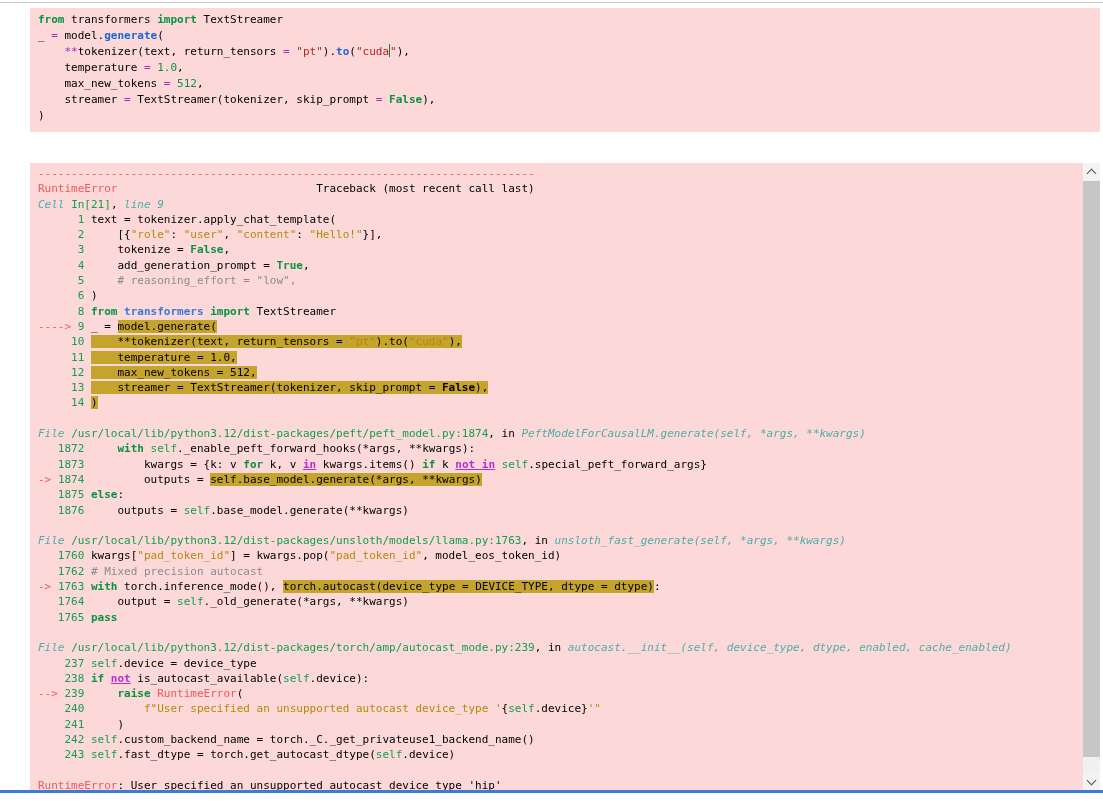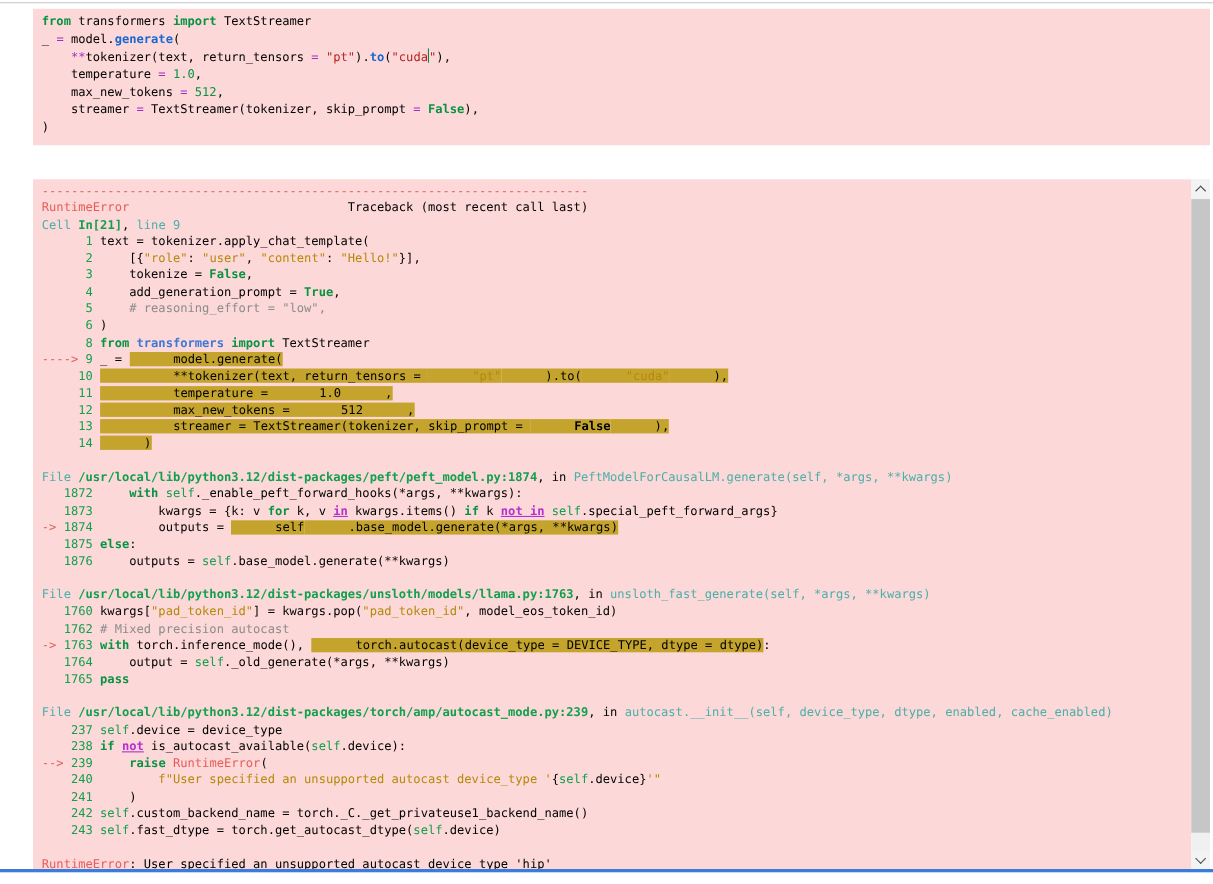--- a/index.html
+++ b/index.html
@@ -9,28 +9,28 @@
   .cell{position:absolute;background:#fcd8d8;}
   .editor-cell{left:30px;top:8px;width:1070px;height:124px;}
   .output-cell{left:30px;top:163px;width:1053px;height:627px;}
   pre{margin:0;padding:0;}
   .editor-pre{padding:4px 0 0 8px;font-size:11px;line-height:16px;color:#000;}
   .output-pre{padding:3px 0 0 8px;font-size:11px;line-height:15.3px;color:#000;}
   .ln{white-space:pre;}
   
   .s-d{color:#000;}
   .s-red{color:#e75c58;}
-  .s-cyan{color:#4bafa9;}
+  .s-cyan{color:#4bafa9;font-style:italic;}
   .s-grn{color:#11a04e;}
-  .s-grnb{color:#11a04e;font-weight:bold;}
+  .s-grnb{color:#11a04e;font-weight:normal;}
   .s-kw{color:#089343;font-weight:bold;}
   .s-mag{color:#b62fd0;font-weight:bold;text-decoration:underline;}
   .s-blu{color:#3b78d8;font-weight:bold;}
   .s-com{color:#8c8c8c;}
-  .s-hl{background:#c5a42e;color:#000;padding-left:40px;}
+  .s-hl{background:#c5a42e;color:#000;}
   .s-gold{color:#b5890a;}
   
   .s-op{color:#a32cc8;}
   .s-prop{color:#1a67d2;font-weight:bold;}
   .s-estr{color:#ba2121;}
   .s-num{color:#089343;}
   .s-caret{display:inline-block;width:0;height:13px;border-left:1.4px solid #0a8a4a;vertical-align:-2px;}
   
   .scrollbar{position:absolute;left:1083px;top:163px;width:17px;height:627px;background:#f0f0f0;}
   .sb-btn{position:absolute;left:0;width:17px;height:17px;background:#f3f3f3;}

